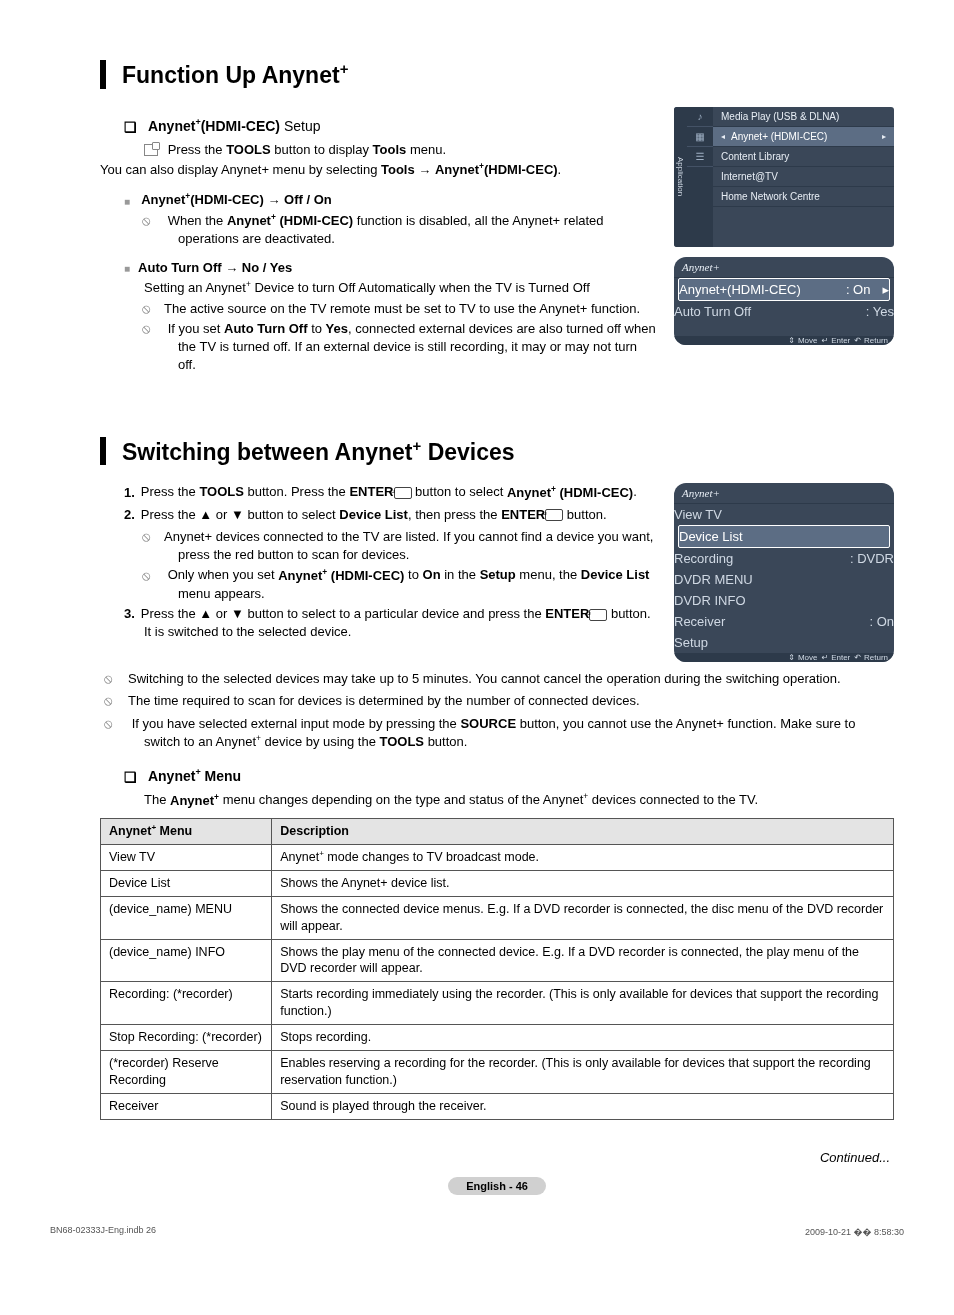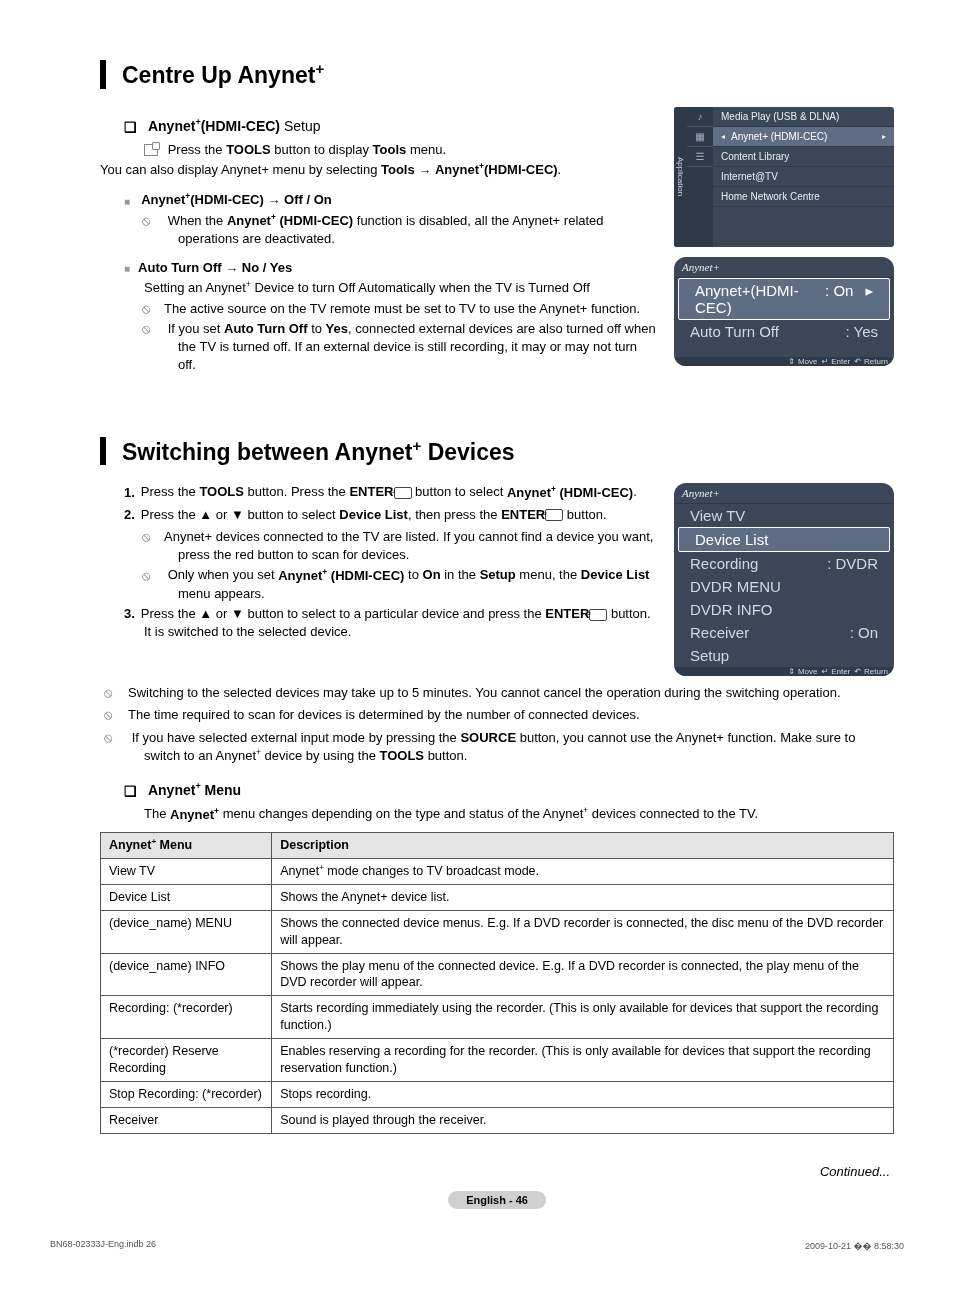--- a/index.html
+++ b/index.html
@@ -107,21 +107,21 @@
     text-align: center;
   }
   .osd-icons { width: 26px; background: #2d3a4a; }
   .osd-icons div { height: 20px; border-bottom: 1px solid #445266; display:flex; align-items:center; justify-content:center; color:#9fb0c4; font-size:10px;}
   .osd-list { flex: 1; }
   .osd-row { padding: 4px 8px; border-bottom: 1px solid #2d3a4a; display:flex; align-items:center; gap:6px;}
   .osd-row.hl { background: #5c6d84; color: #fff; }
   .osd-row .tri { font-size: 8px; color:#e8eef5; }
   .osd2 { background: #3a4758; color: #cfd8e3; font-size: 10px; border-radius: 12px; padding-bottom: 0; overflow:hidden; margin-bottom:8px;}
   .osd2-title { font-style: italic; font-family: cursive; padding: 4px 8px; color: #e8eef5; font-size: 11px; border-bottom: 1px solid #2d3a4a;}
-  .osd2-row { display: flex; padding: 3px 16px; font-size: 15px; }
+  .osd2-row { display: flex; padding: 3px 0; font-size: 13px; }
   .osd2-row.sel { background: #5c6d84; color:#fff; border:1px solid #fff; margin:0 4px; border-radius:2px;}
   .osd2-row span:first-child { flex: 1; }
   .osd-footer { display:flex; justify-content:flex-end; gap:4px; padding:0 6px; background:#2d3a4a; font-size:8px; color:#cfd8e3;}
   .osd-footer span::before { margin-right:3px; }
   .f-move::before { content:"⇕"; }
   .f-enter::before { content:"↵"; }
   .f-return::before { content:"↶"; }
 
   
   table.menu-table {
@@ -158,21 +158,21 @@
     padding: 0 10px;
   }
   .spacer { height: 60px; }
 </style>
 </head>
 <body>
 
 <div class="page-content">
 
 <h1>
-  <span>Centre Up Anynet</span><span class="sup">+</span>
+  <span>Function Up Anynet</span><span class="sup">+</span>
 </h1>
 
 <div class="two-col">
   <div class="col-left">
     <div class="q-head">
       <span>Anynet</span><span class="sup">+</span><span>(HDMI-CEC)</span><span style="font-weight:normal"> Setup</span>
     </div>
     <div class="indent-1">
       <span class="icon-box"></span>
       <span>Press the </span><b>TOOLS</b><span> button to display </span><b>Tools</b><span> menu.</span>
@@ -346,26 +346,26 @@
         </tr>
     <tr>
           <td>(device_name) INFO</td>
           <td>Shows the play menu of the connected device. E.g. If a DVD recorder is connected, the play menu of the DVD recorder will appear.</td>
         </tr>
     <tr>
           <td>Recording: (*recorder)</td>
           <td>Starts recording immediately using the recorder. (This is only available for devices that support the recording function.)</td>
         </tr>
     <tr>
+          <td>Stop Recording: (*recorder)</td>
+          <td>Stops recording.</td>
+        </tr>
+    <tr>
           <td>(*recorder) Reserve Recording</td>
           <td>Enables reserving a recording for the recorder. (This is only available for devices that support the recording reservation function.)</td>
-        </tr>
-    <tr>
-          <td>Stop Recording: (*recorder)</td>
-          <td>Stops recording.</td>
         </tr>
     <tr>
           <td>Receiver</td>
           <td>Sound is played through the receiver.</td>
         </tr>
   </tbody>
 </table>
 
 <div class="continued">Continued...</div>
 <div class="page-footer"><span>English - 46</span></div>

